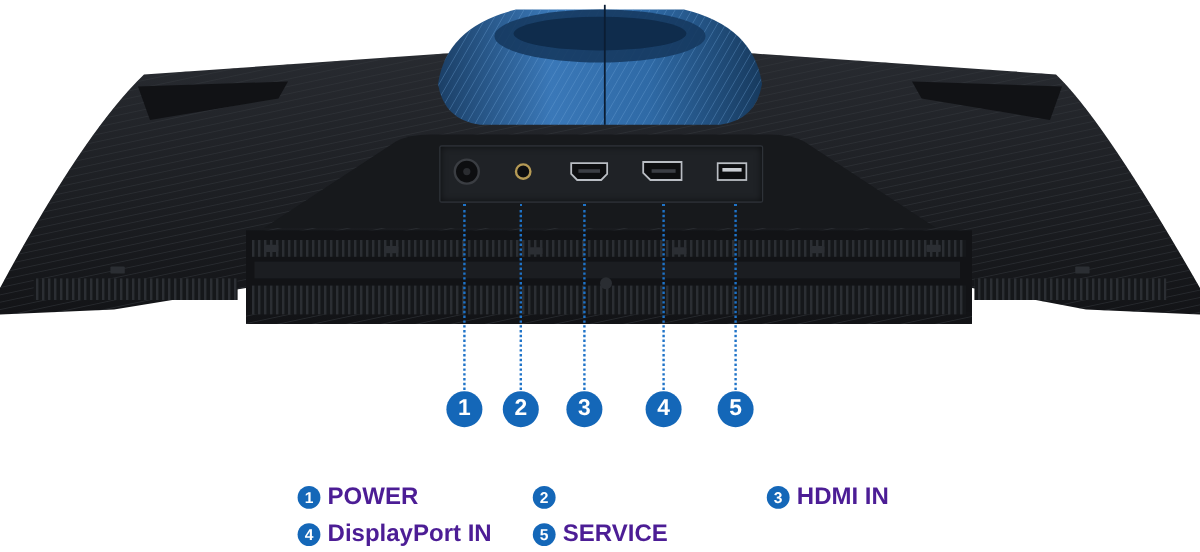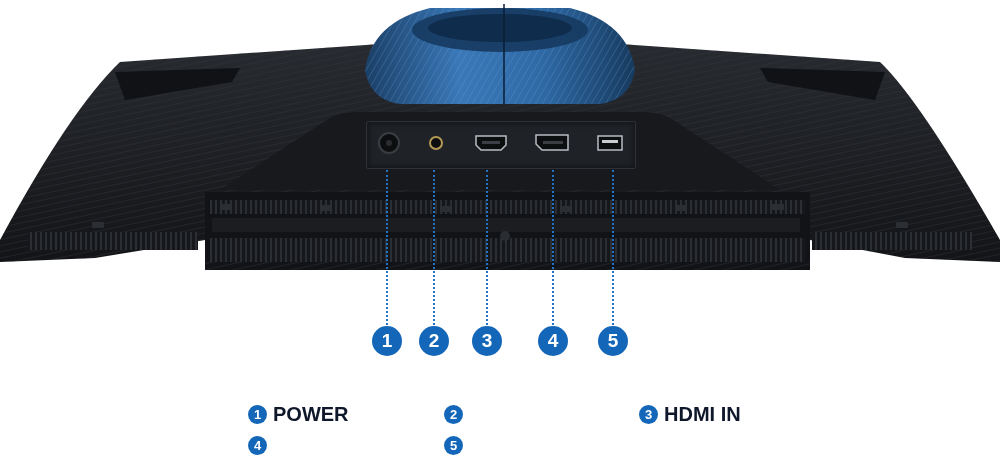--- a/index.html
+++ b/index.html
@@ -6,21 +6,21 @@
   body{width:1000px;height:460px;position:relative;overflow:hidden;font-family:"DejaVu Sans","Liberation Sans",sans-serif;}
   .stage{position:absolute;left:0;top:0;width:1000px;height:460px;}
   .monitor{position:absolute;left:0;top:0;width:1000px;height:290px;}
   .port-panel{position:absolute;left:366px;top:121px;width:268px;height:46px;background:#1f2226;border:1px solid #2e3238;border-radius:2px;box-shadow:inset 0 0 6px rgba(0,0,0,.6);}
   .port{position:absolute;}
   .leader{position:absolute;width:0;border-left:2px dotted #1f73c8;}
   .badge{position:absolute;width:30px;height:30px;border-radius:50%;background:#1467b8;color:#fff;font-weight:bold;font-size:19px;line-height:30px;text-align:center;font-family:"Liberation Sans",sans-serif;}
   .legend{position:absolute;left:248px;top:400px;width:560px;height:60px;}
   .leg-item{position:absolute;display:flex;align-items:center;height:28px;}
   .leg-dot{width:19px;height:19px;border-radius:50%;background:#1467b8;color:#fff;font-size:13px;font-weight:bold;line-height:19px;text-align:center;margin-right:6px;font-family:"Liberation Sans",sans-serif;}
-  .leg-label{font-family:"Liberation Sans",sans-serif;font-weight:bold;font-size:20px;color:#0f172a;white-space:nowrap;}
+  .leg-label{font-family:"Liberation Sans",sans-serif;font-weight:bold;font-size:20px;color:#4c1d95;white-space:nowrap;}
 </style>
 </head>
 <body>
 
 <div class="stage">
 
   <svg class="monitor" viewBox="0 0 1000 290" width="1000" height="290">
     <defs>
       <linearGradient id="bodyGrad" x1="0" y1="0" x2="0" y2="1">
         <stop offset="0" stop-color="#2a2d33"></stop>
@@ -123,19 +123,21 @@
     </div>
     <div class="leg-item" style="left:196px;top:0;">
       <span class="leg-dot">2</span>
     </div>
     <div class="leg-item" style="left:391px;top:0;">
       <span class="leg-dot">3</span>
       <span class="leg-label">HDMI IN</span>
     </div>
     <div class="leg-item" style="left:0;top:31px;">
       <span class="leg-dot">4</span>
+      <span class="leg-label">DisplayPort IN</span>
     </div>
     <div class="leg-item" style="left:196px;top:31px;">
       <span class="leg-dot">5</span>
+      <span class="leg-label">SERVICE</span>
     </div>
   </div>
 
 </div>
 
 </body></html>

